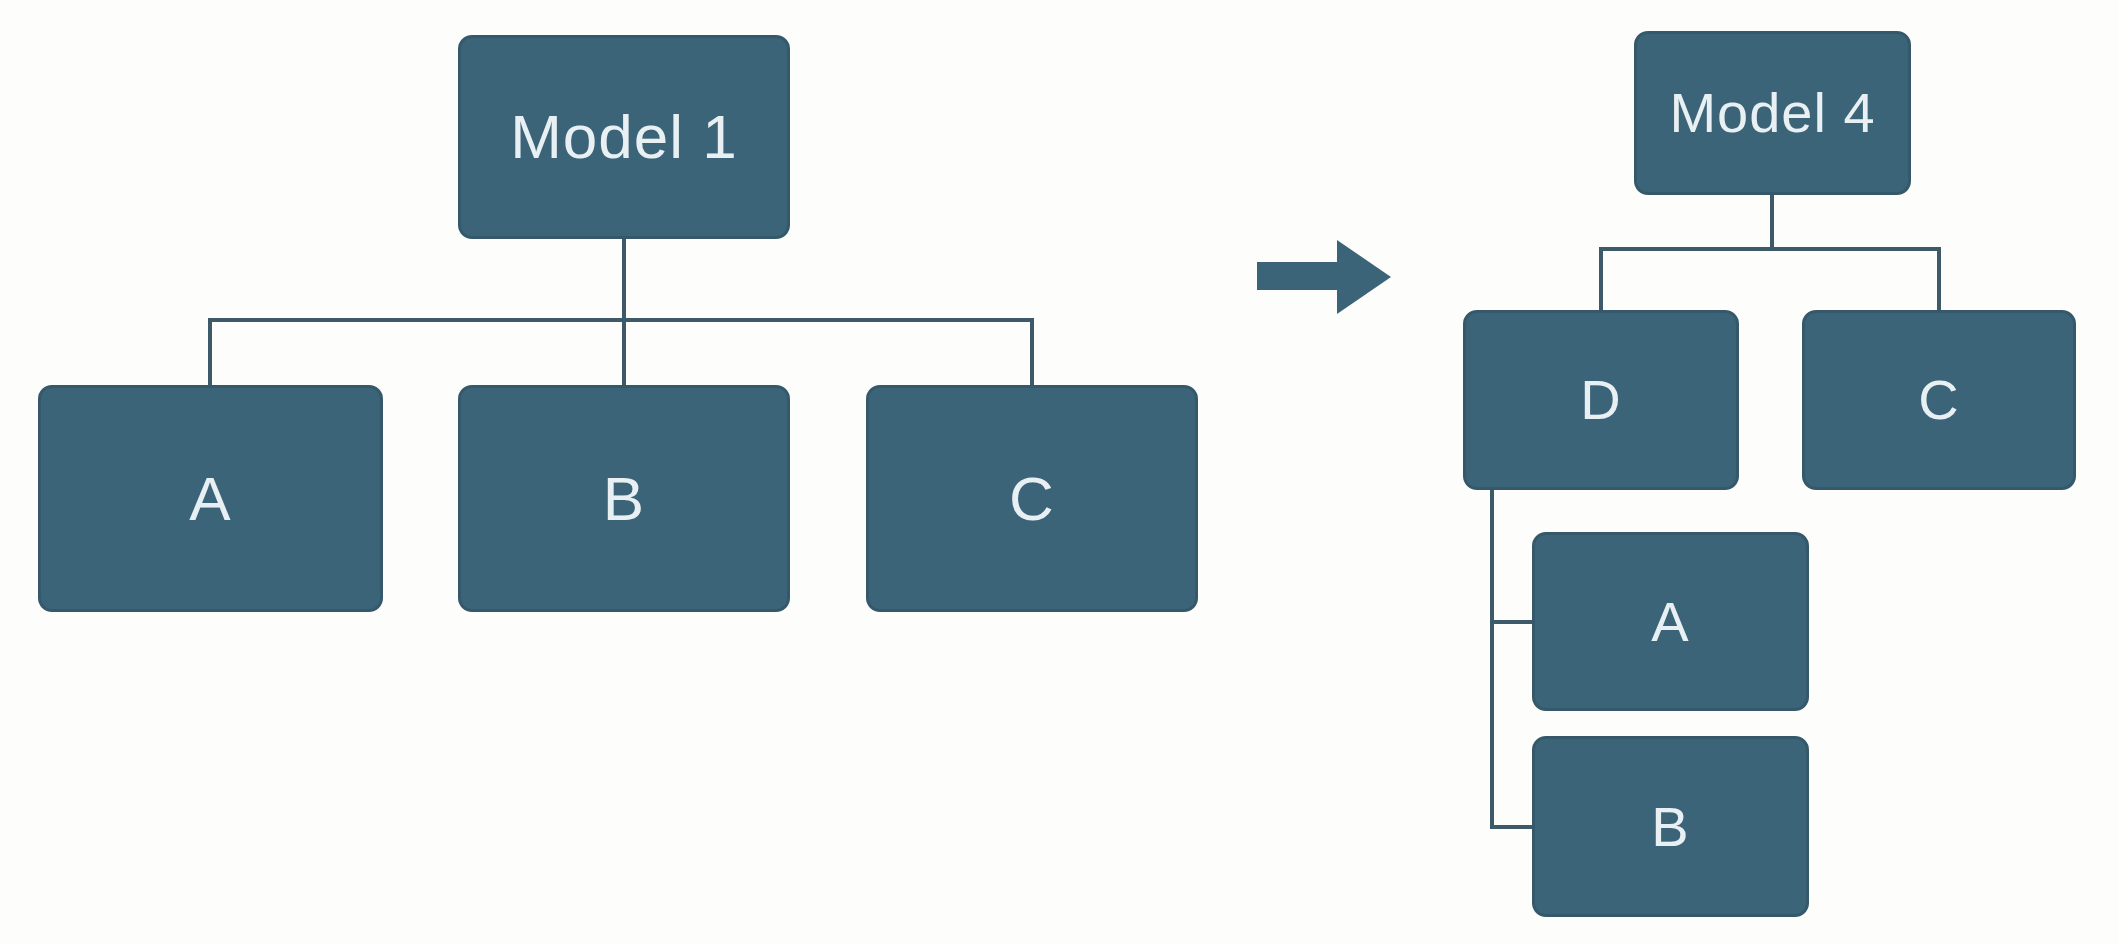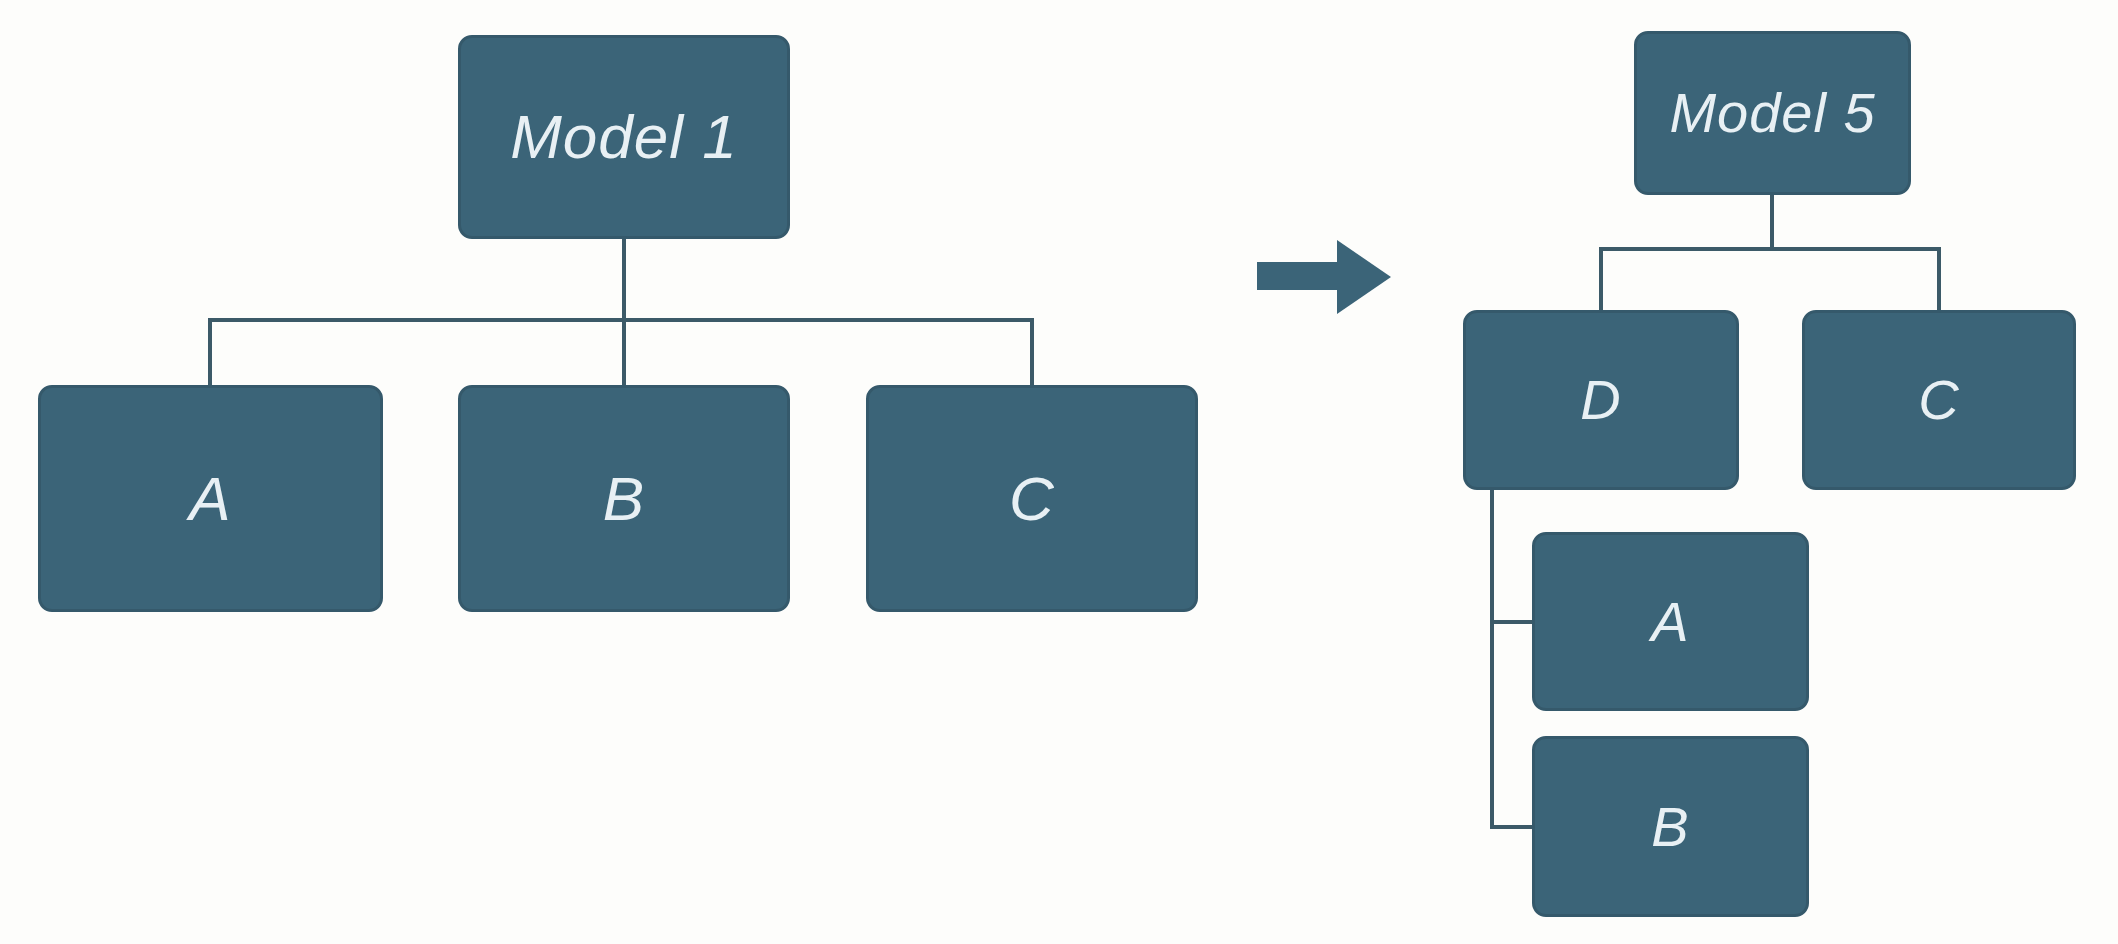--- a/index.html
+++ b/index.html
@@ -7,21 +7,20 @@
     padding: 0;
     background: var(--background, #fdfdfb);
     font-family: "Liberation Sans", sans-serif;
   }
   #canvas {
     position: relative;
     width: 2118px;
     height: 944px;
     background: var(--background, #fdfdfb);
     overflow: hidden;
-    font-style: italic;
   }
   .node {
     position: absolute;
     background: var(--box-fill, #3b6478);
     border: 3px solid var(--box-border, #35596b);
     border-radius: 14px;
     box-sizing: border-box;
     display: flex;
     align-items: center;
     justify-content: center;
@@ -85,21 +84,21 @@
   <div class="node lbl-lg" style="left:866px; top:385px; width:332px; height:227px;">
     <span class="label">C</span>
   </div>
 
   <div>
     <div class="arrow-shaft"></div>
     <div class="arrow-head"></div>
   </div>
 
   <div class="node lbl-md" style="left:1634px; top:31px; width:277px; height:164px;">
-    <span class="label">Model 5</span>
+    <span class="label">Model 4</span>
   </div>
 
   <div class="line" style="left:1770px; top:195px; width:4px; height:56px;"></div>
 
   <div class="line" style="left:1599px; top:247px; width:342px; height:4px;"></div>
 
   <div class="line" style="left:1599px; top:247px; width:4px; height:63px;"></div>
 
   <div class="line" style="left:1937px; top:247px; width:4px; height:63px;"></div>
 

